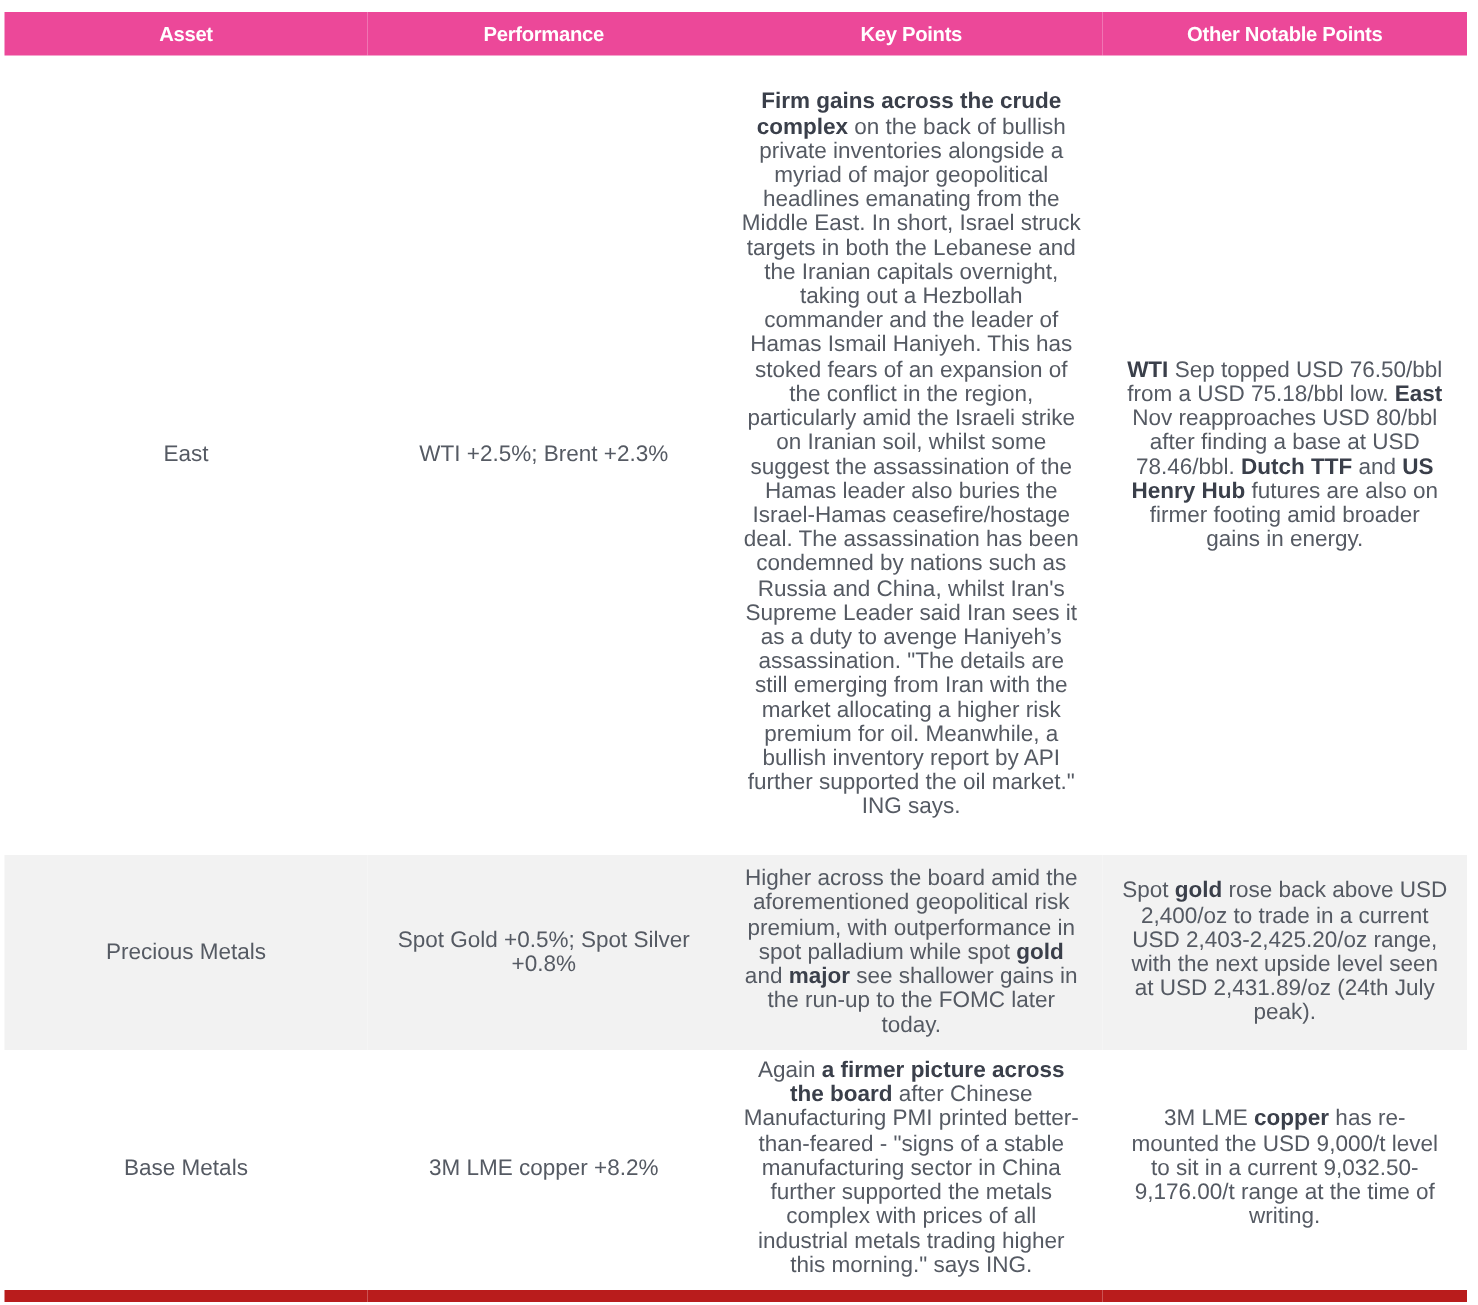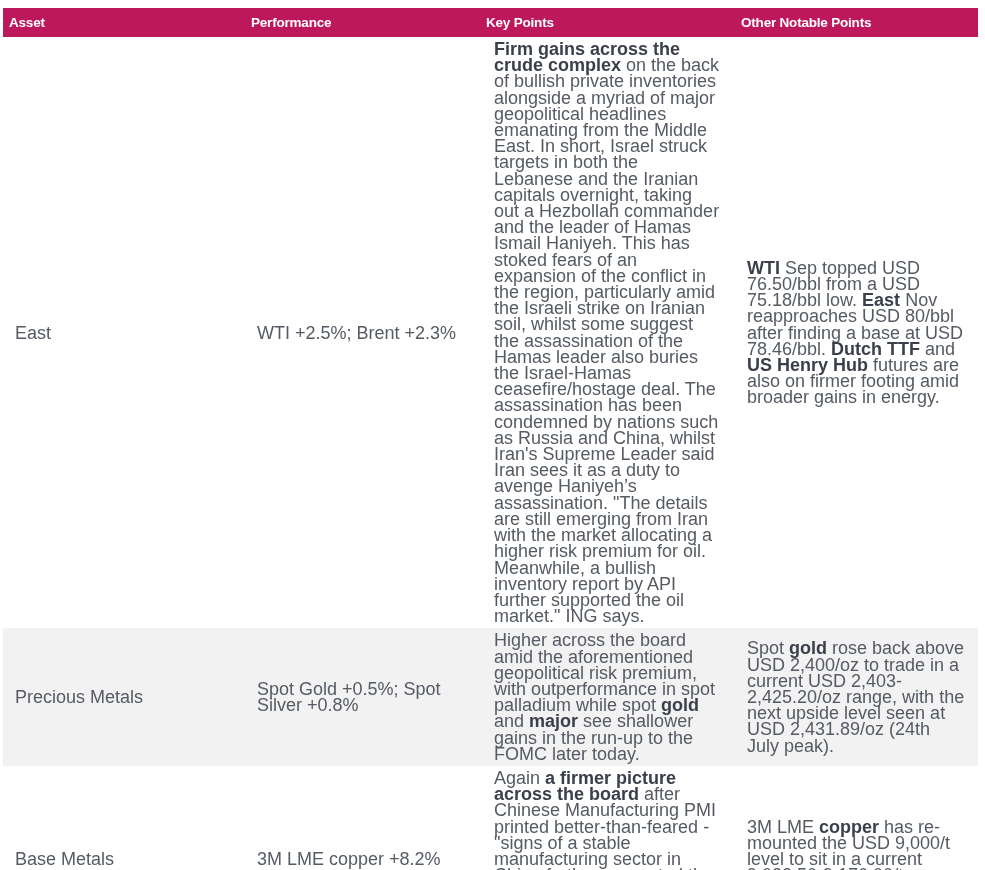--- a/index.html
+++ b/index.html
@@ -20,40 +20,40 @@
       top: 8px;
       width: 975px;
       border-collapse: collapse;
       table-layout: fixed;
     }
     .tbl col.c1 { width: 242px; }
     .tbl col.c2 { width: 235px; }
     .tbl col.c3 { width: 255px; }
     .tbl col.c4 { width: 243px; }
     .tbl thead th {
-      background: #be185d;
+      background: #ec4899;
       color: #ffffff;
       font-weight: bold;
       font-size: 13.5px;
       height: 29px;
       padding: 0 6px;
-      text-align: left;
+      text-align: center;
       vertical-align: middle;
       letter-spacing: -0.2px;
     }
     .tbl tbody td {
-      font-size: 18px;
+      font-size: 15px;
       line-height: 16.2px;
-      text-align: left;
+      text-align: center;
       vertical-align: middle;
       padding: 4px 12px;
       color: #555a63;
     }
     .tbl tbody tr.alt td { background: #f2f2f2; }
-    .tbl tbody tr.last td { border-bottom: 1px solid #b91c1c; padding-bottom: 6px; }
+    .tbl tbody tr.last td { border-bottom: 8px solid #b91c1c; padding-bottom: 6px; }
     .tbl tbody tr.r1 td { height: 525px; }
     .tbl tbody tr.r2 td { height: 122px; }
     .tbl tbody tr.r3 td { height: 150px; }
     .tbl b { color: #3a3f4a; font-weight: bold; }
     .kp { padding-left: 14px !important; padding-right: 14px !important; }
   </style>
 </head>
 <body>
 
 <table class="tbl">

